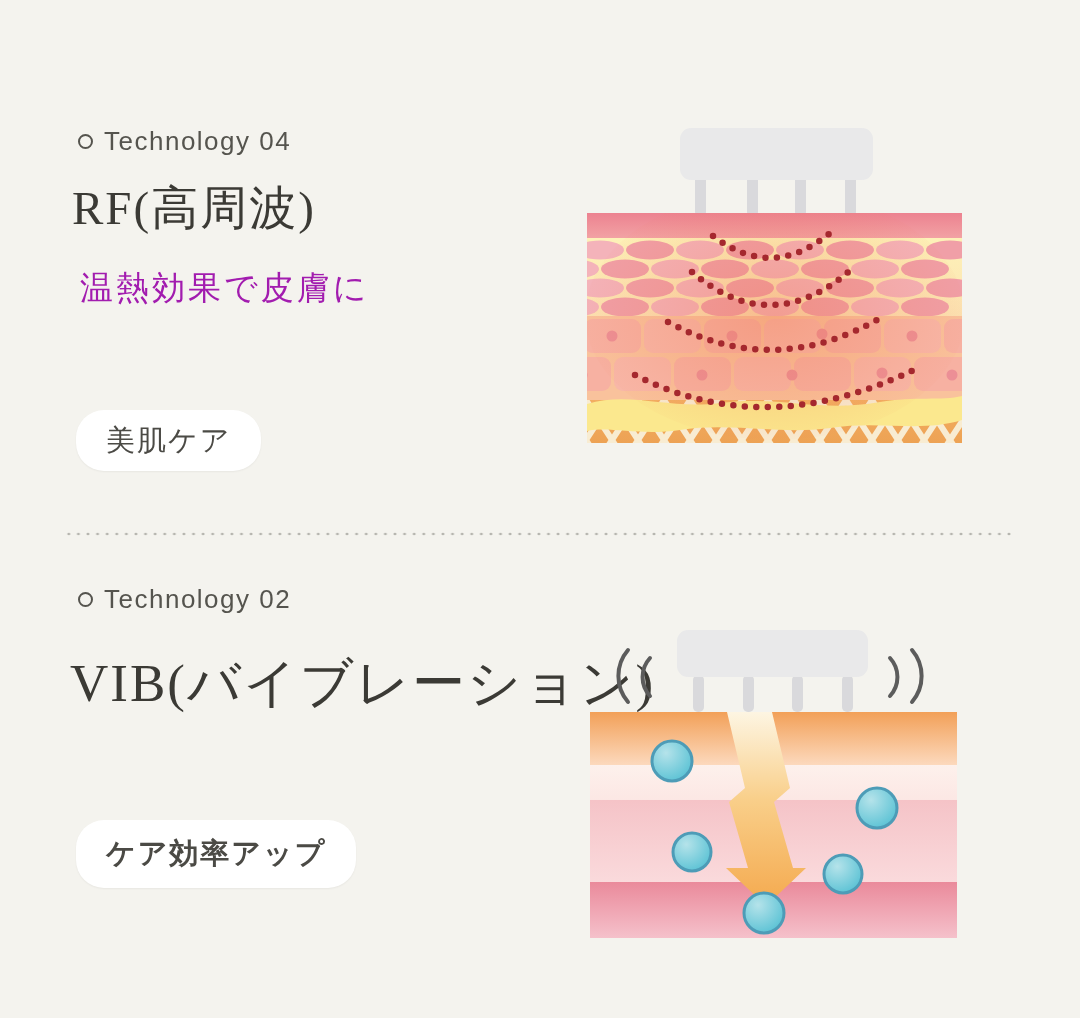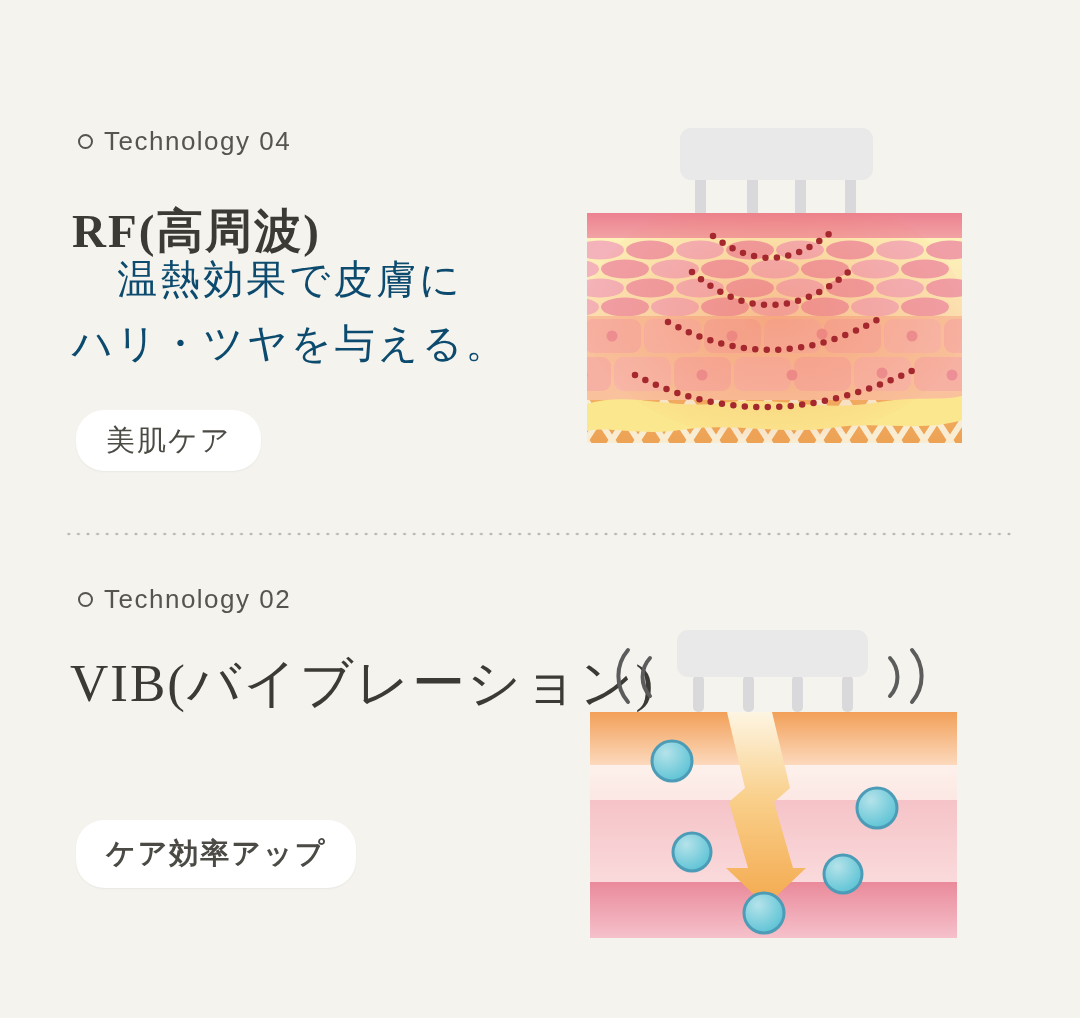--- a/index.html
+++ b/index.html
@@ -19,26 +19,26 @@
   }
   .eyebrow .ring{
     width:11px;height:11px;border:2.5px solid #55544e;border-radius:50%;
     display:inline-block;flex:0 0 auto;
   }
   .sec-title{
     position:absolute;margin:0;
     font-family:"Liberation Serif","DejaVu Serif",serif;
     font-weight:500;color:#3b3a35;letter-spacing:2px;
   }
-  .sec-title.t1{left:72px;top:200px;font-size:47px;font-weight:bold;}
+  .sec-title.t1{left:72px;top:177px;font-size:47px;}
   .sec-title.t2{left:70px;top:648px;font-size:53px;}
   .desc{
-    position:absolute;margin:0;
+    position:absolute;margin:8px;
     font-family:"Liberation Serif","DejaVu Serif",serif;
-    font-size:40px;line-height:64px;color:#0c4a6e;letter-spacing:3px;
+    font-size:33px;line-height:64px;color:#a21caf;letter-spacing:3px;
   }
   .desc span{display:block;}
   .badge{
     position:absolute;display:inline-flex;align-items:center;
     background:#ffffff;border-radius:28px;
     padding:0 30px;height:61px;
     font-family:"Liberation Sans", sans-serif;
     font-size:29px;color:#4b4a45;letter-spacing:2px;
     box-shadow:0 1px 2px rgba(0,0,0,0.05);
   }
@@ -59,21 +59,20 @@
   <section>
     <div class="eyebrow" style="left:78px;top:126px;">
       <span class="ring"></span>
       <span>Technology 04</span>
     </div>
 
     <h2 class="sec-title t1">RF(高周波)</h2>
 
     <p class="desc" style="left:72px;top:248px;">
       <span>温熱効果で皮膚に</span>
-      <span>ハリ・ツヤを与える。</span>
     </p>
 
     <div class="badge" style="left:76px;top:410px;">
       <span>美肌ケア</span>
     </div>
 
     <svg class="illus rf" viewBox="0 0 420 340">
       <defs>
         <linearGradient id="epi" x1="0" y1="0" x2="0" y2="1">
           <stop offset="0" stop-color="#ec8290"></stop>

